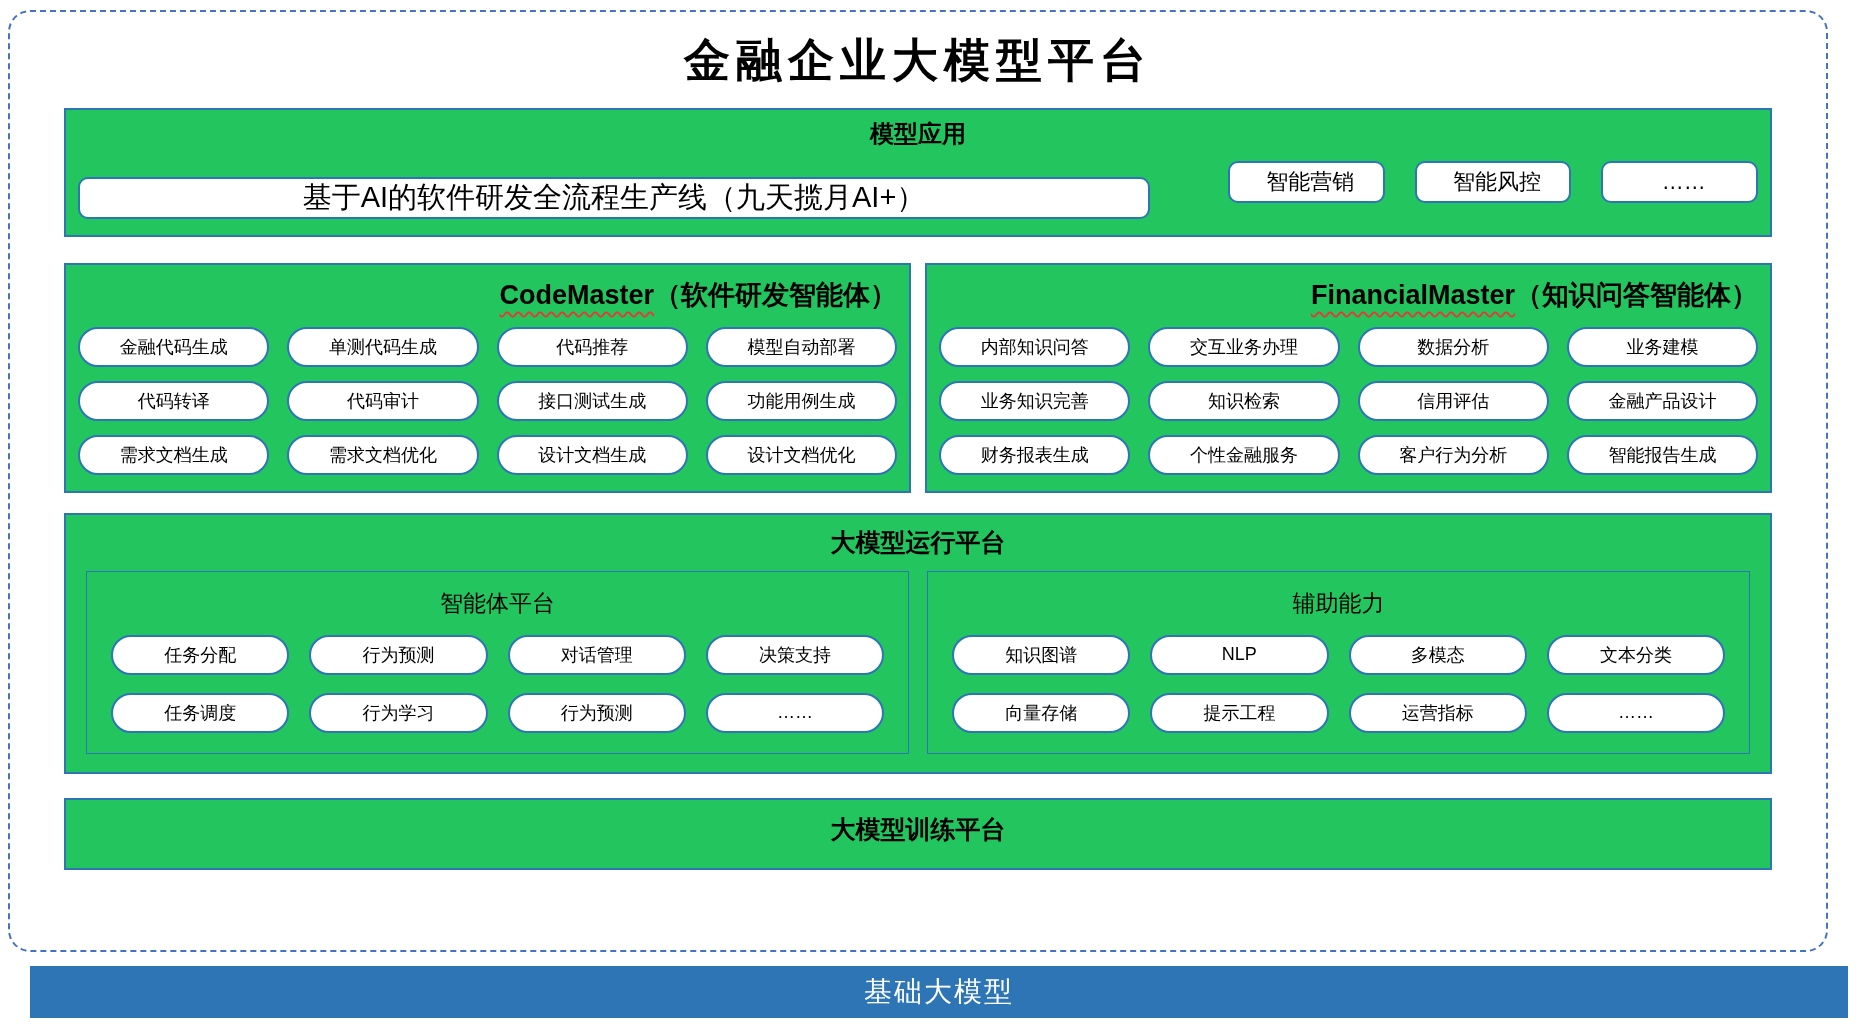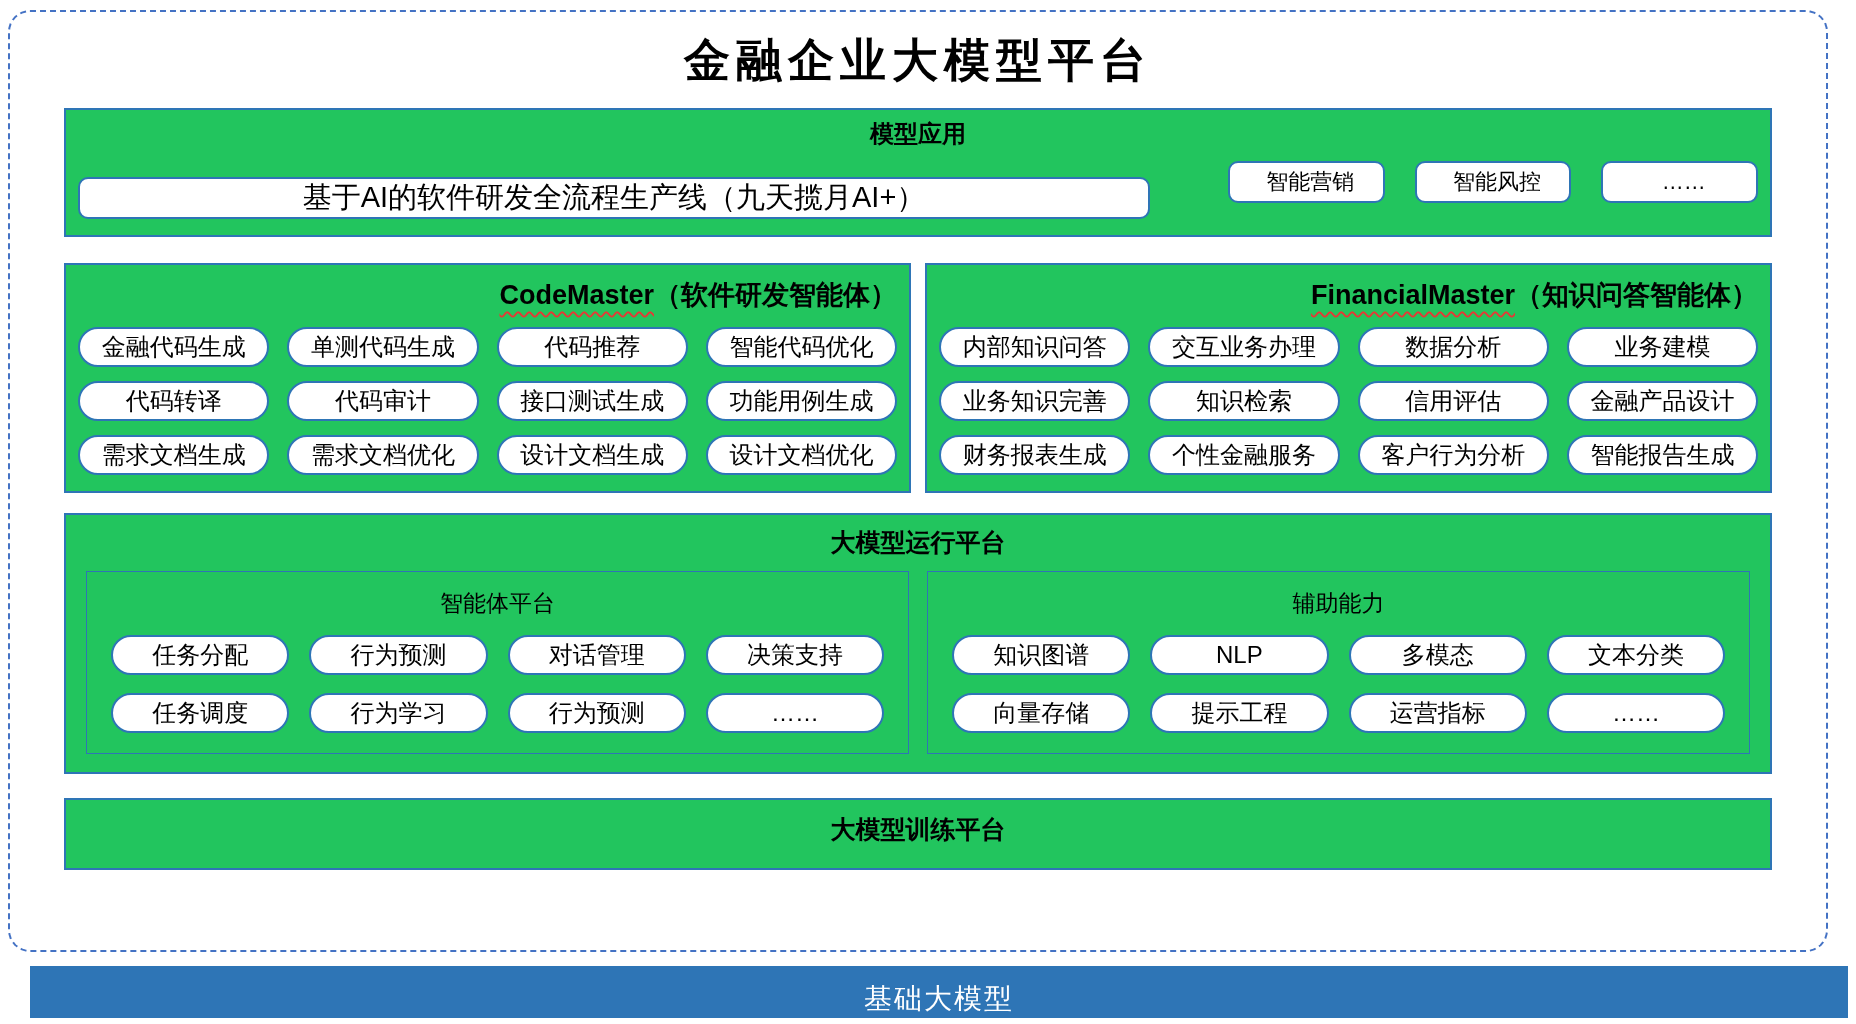--- a/index.html
+++ b/index.html
@@ -14,33 +14,33 @@
   .btn{border:2px solid #2E75B6;border-radius:10px;height:42px;display:flex;align-items:center;justify-content:center;box-sizing:border-box;background:#fff;}
   .app-main{flex:0 0 1072px;font-weight:normal;font-size:29px;margin-top:16px;}
   .app-small{flex:1;font-size:22px;padding-left:8px;}
   .app-gap{flex:0 0 18px;}
   
   .agents-row{display:flex;gap:14px;margin-top:26px;}
   .agent-box{flex:1;border:2px solid #2E75B6;box-sizing:border-box;padding:4px 12px 16px;}
   .agent-title{text-align:right;font-size:27px;font-weight:bold;margin:8px 0 14px;}
   .agent-title .en{text-decoration:underline wavy #E53935 2px;text-underline-offset:7px;}
   .grid4{display:grid;grid-template-columns:repeat(4,1fr);gap:14px 18px;}
-  .cap{border:2px solid #2E75B6;border-radius:20px;height:40px;display:flex;align-items:center;justify-content:center;font-size:24px;box-sizing:border-box;background:#fff;}
+  .cap{border:2px solid #2E75B6;border-radius:20px;height:40px;display:flex;align-items:center;justify-content:center;font-size:18px;box-sizing:border-box;background:#fff;}
   
   .runtime-box{margin-top:20px;padding:12px 20px 18px;}
   .groups{display:flex;gap:18px;margin-top:14px;}
   .group{flex:1;border:1.5px solid #2E75B6;box-sizing:border-box;padding:6px 22px 20px;}
   .group-title{text-align:center;font-size:23px;font-weight:normal;margin:10px 0 16px;}
   .group .grid4{gap:18px 20px;padding:0 2px;}
   
   .training-box{margin-top:24px;padding:14px 26px 24px;}
   .grid6{display:grid;grid-template-columns:repeat(6,1fr);gap:22px 24px;margin-top:18px;}
   .grid6 .cap{height:44px;}
   
-  .foundation-bar{position:absolute;top:966px;left:30px;right:8px;height:52px;background:#2E75B6;color:#fff;display:flex;align-items:flex-end;justify-content:center;font-size:28px;letter-spacing:2px;}
+  .foundation-bar{position:absolute;top:966px;left:30px;right:8px;height:52px;background:#2E75B6;color:#fff;display:flex;align-items:center;justify-content:center;font-size:28px;letter-spacing:2px;}
 </style>
 </head>
 <body>
 
 <div class="frame">
 
   <div class="title">金融企业大模型平台</div>
 
   <div class="section app-box">
     <div class="sec-header">模型应用</div>
@@ -56,21 +56,21 @@
   <div class="agents-row">
 
     <div class="section agent-box">
       <div class="agent-title">
         <span class="en">CodeMaster</span><span>（软件研发智能体）</span>
       </div>
       <div class="grid4">
         <div class="cap">金融代码生成</div>
         <div class="cap">单测代码生成</div>
         <div class="cap">代码推荐</div>
-        <div class="cap">智能代码优化</div>
+        <div class="cap">模型自动部署</div>
         <div class="cap">代码转译</div>
         <div class="cap">代码审计</div>
         <div class="cap">接口测试生成</div>
         <div class="cap">功能用例生成</div>
         <div class="cap">需求文档生成</div>
         <div class="cap">需求文档优化</div>
         <div class="cap">设计文档生成</div>
         <div class="cap">设计文档优化</div>
       </div>
     </div>

